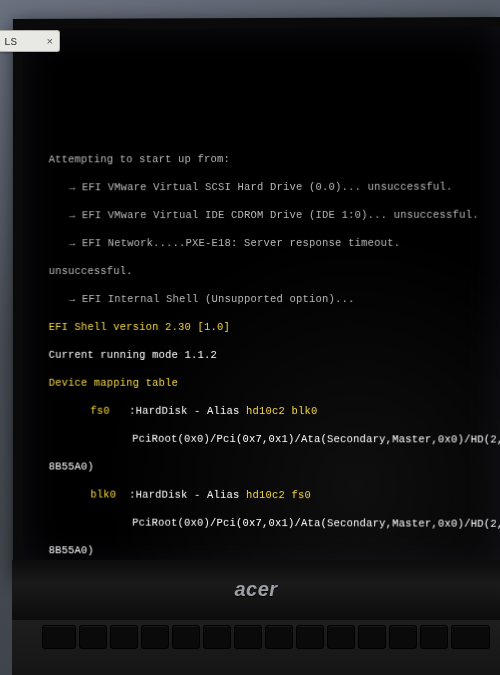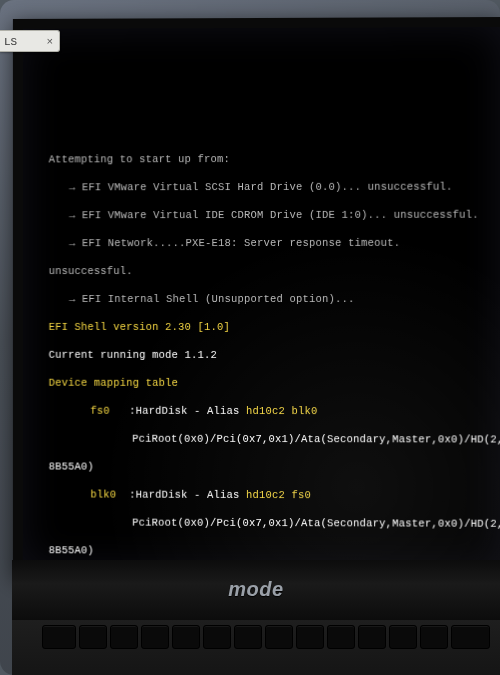--- a/index.html
+++ b/index.html
@@ -11,21 +11,20 @@
     background: #505860;
     font-family: "Courier New", Courier, monospace;
   }
   .screen-frame {
     position: absolute;
     top: 0;
     left: 0;
     width: 500px;
     height: 675px;
     background: linear-gradient(160deg, #6a7280 0%, #4a5058 40%, #3a3f46 100%);
-    border-radius: 14px;
   }
   .tab-remnant {
     position: absolute;
     top: 30px;
     left: 0;
     width: 60px;
     height: 22px;
     background: #e8e8e4;
     border: 1px solid #b0b0a8;
     border-left: none;
@@ -151,21 +150,21 @@
 
     </div>
   </div>
 
   <div class="tab-remnant">
     <span>LS</span>
     <span class="x">×</span>
   </div>
 
   <div class="bezel-base">
-    <div class="brand">mode</div>
+    <div class="brand">acer</div>
   </div>
 
   <div class="keyboard">
     <div class="krow">
       <div class="key" style="width:34px"></div>
       <div class="key" style="width:28px"></div>
       <div class="key" style="width:28px"></div>
       <div class="key" style="width:28px"></div>
       <div class="key" style="width:28px"></div>
       <div class="key" style="width:28px"></div>

